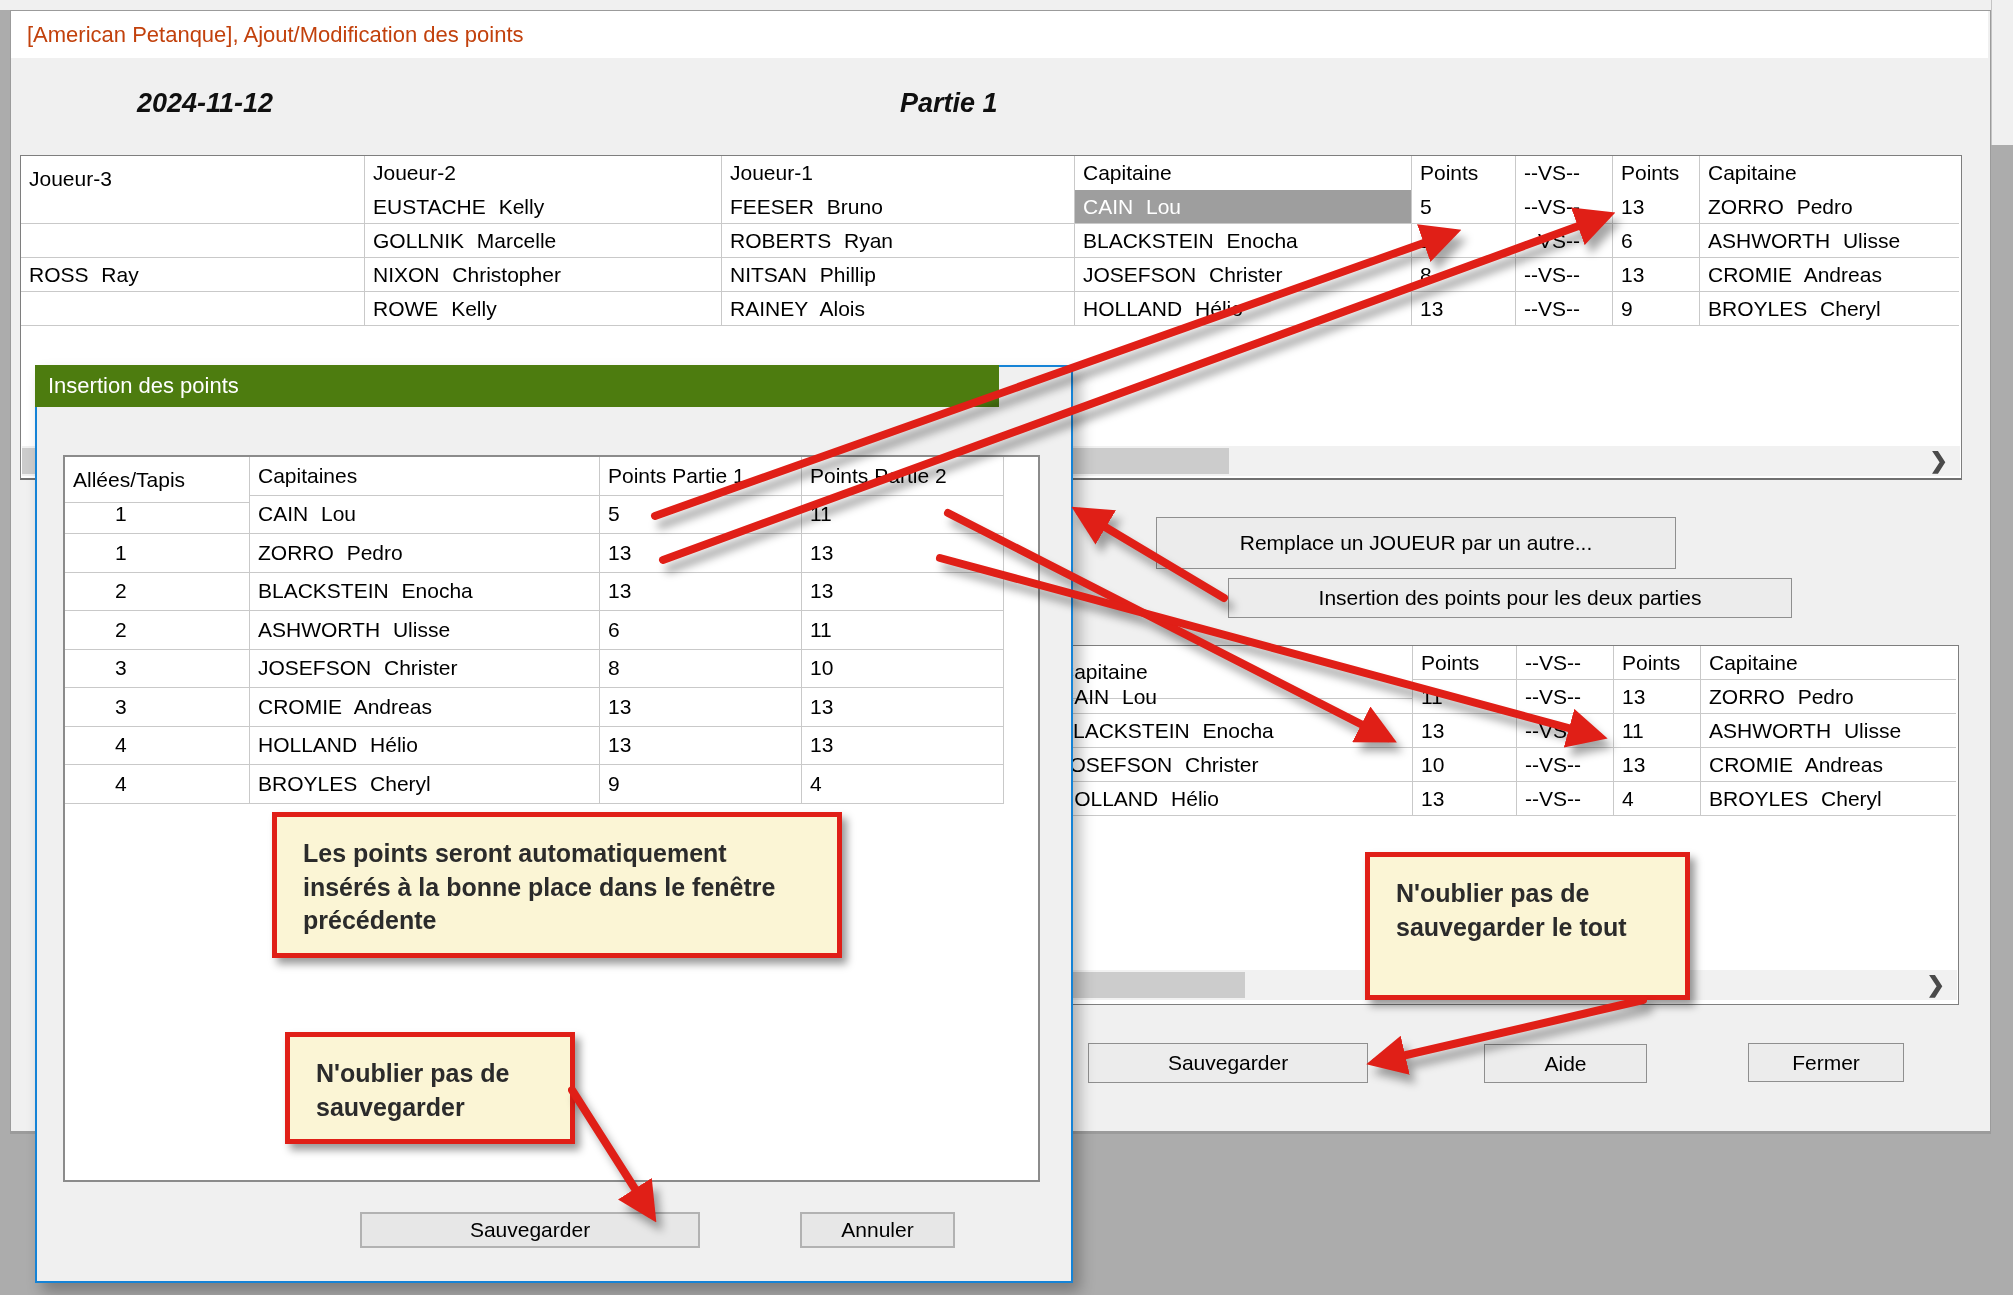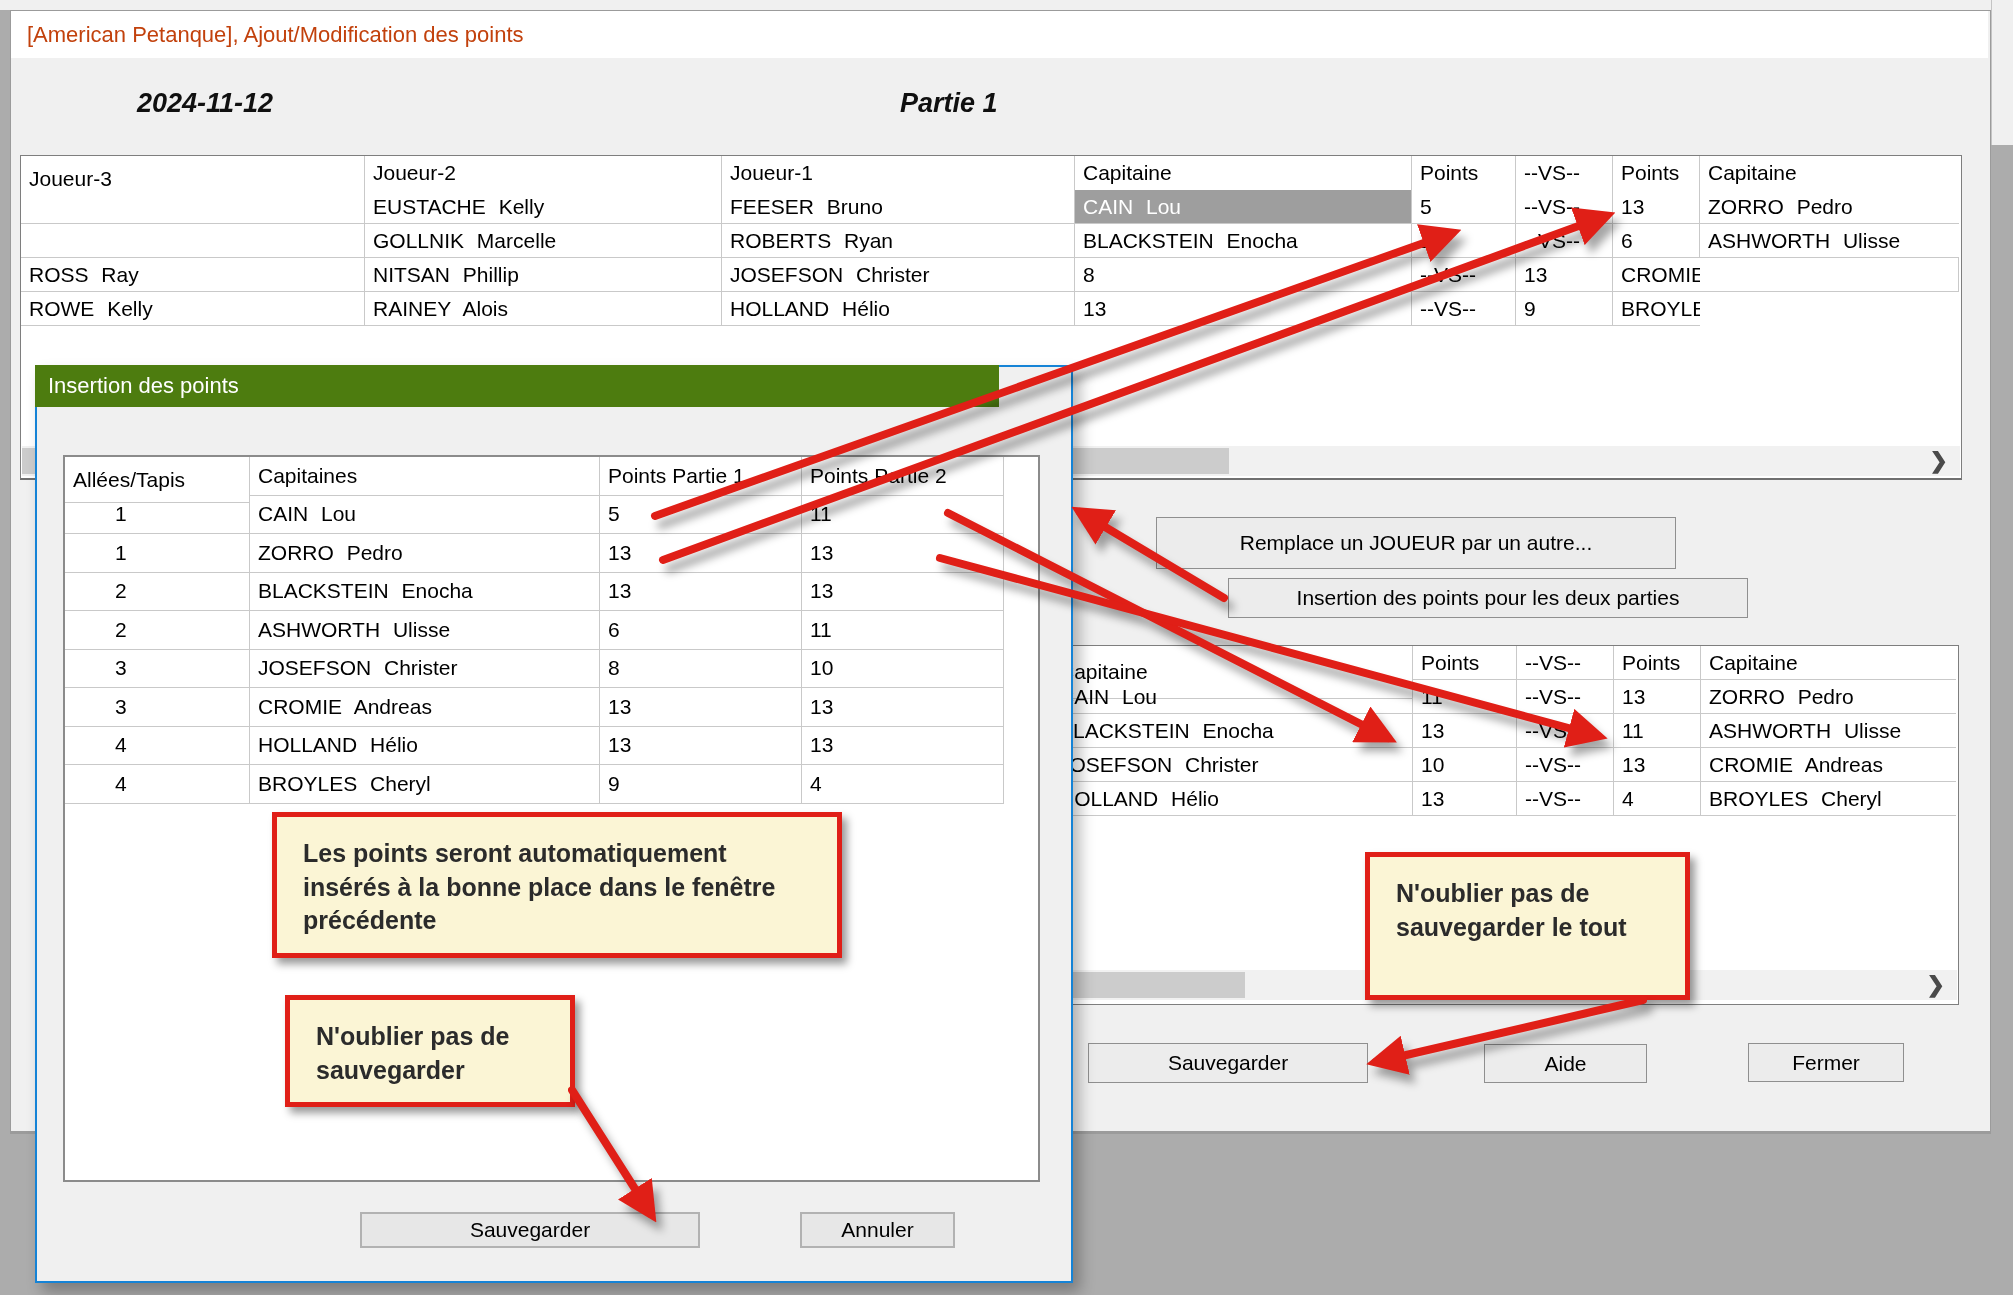--- a/index.html
+++ b/index.html
@@ -81,20 +81,21 @@
     <div class="td name"></div>
     <div class="td name">GOLLNIK Marcelle</div>
     <div class="td name">ROBERTS Ryan</div>
     <div class="td name">BLACKSTEIN Enocha</div>
     <div class="td">13</div>
     <div class="td">--VS--</div>
     <div class="td">6</div>
     <div class="td name nr">ASHWORTH Ulisse</div>
 
     <div class="td name">ROSS Ray</div>
+    <div class="td name">NIXON Christopher</div>
     <div class="td name">NITSAN Phillip</div>
     <div class="td name">JOSEFSON Christer</div>
     <div class="td">8</div>
     <div class="td">--VS--</div>
     <div class="td">13</div>
     <div class="td name nr">CROMIE Andreas</div>
 
     <div class="td name"></div>
     <div class="td name">ROWE Kelly</div>
     <div class="td name">RAINEY Alois</div>
@@ -104,21 +105,21 @@
     <div class="td">9</div>
     <div class="td name nr">BROYLES Cheryl</div>
   </div>
   <div class="hscroll" style="bottom:2px">
     <div class="thumb" style="width:1207px"></div>
     <div class="chev">❯</div>
   </div>
 </div>
 
 <div class="abs btn" style="left:1156px;top:517px;width:520px;height:52px">Remplace un JOUEUR par un autre...</div>
-<div class="abs btn" style="left:1228px;top:578px;width:520px;height:40px">Insertion des points pour les deux parties</div>
+<div class="abs btn" style="left:1228px;top:578px;width:564px;height:40px">Insertion des points pour les deux parties</div>
 
 <div class="abs tbl" style="left:1050px;top:645px;width:909px;height:360px">
   <div class="grid" style="grid-template-columns:362px 104px 97px 87px 255px;grid-auto-rows:34px;width:905px">
     <div class="th dlgth" style="height:52px">Capitaine</div>
     <div class="th dlgth">Points</div>
     <div class="th dlgth">--VS--</div>
     <div class="th dlgth">Points</div>
     <div class="th dlgth nr">Capitaine</div>
 
     <div class="td name">CAIN Lou</div>
@@ -206,21 +207,21 @@
     <div class="td alle">4</div>
     <div class="td name">BROYLES Cheryl</div>
     <div class="td">9</div>
     <div class="td">4</div>
   </div>
 </div>
 
 <div class="abs note" style="left:272px;top:812px;width:570px;height:146px">
   <div class="pad">Les points seront automatiquement insérés à la bonne place dans le fenêtre précédente</div>
 </div>
-<div class="abs note" style="left:285px;top:995px;width:290px;height:112px">
+<div class="abs note" style="left:285px;top:1032px;width:290px;height:112px">
   <div class="pad">N'oublier pas de sauvegarder</div>
 </div>
 <div class="abs btn dbtn" style="left:360px;top:1212px;width:340px;height:36px">Sauvegarder</div>
 <div class="abs btn dbtn" style="left:800px;top:1212px;width:155px;height:36px">Annuler</div>
 
 <svg id="arrows" class="abs" width="2013" height="1295" viewBox="0 0 2013 1295">
   <defs>
     <marker id="ah" viewBox="0 0 10 10" refX="7.5" refY="5" markerWidth="5" markerHeight="5" orient="auto">
       <path d="M0,0 L10,5 L0,10 z" fill="#e01f17"></path>
     </marker>

